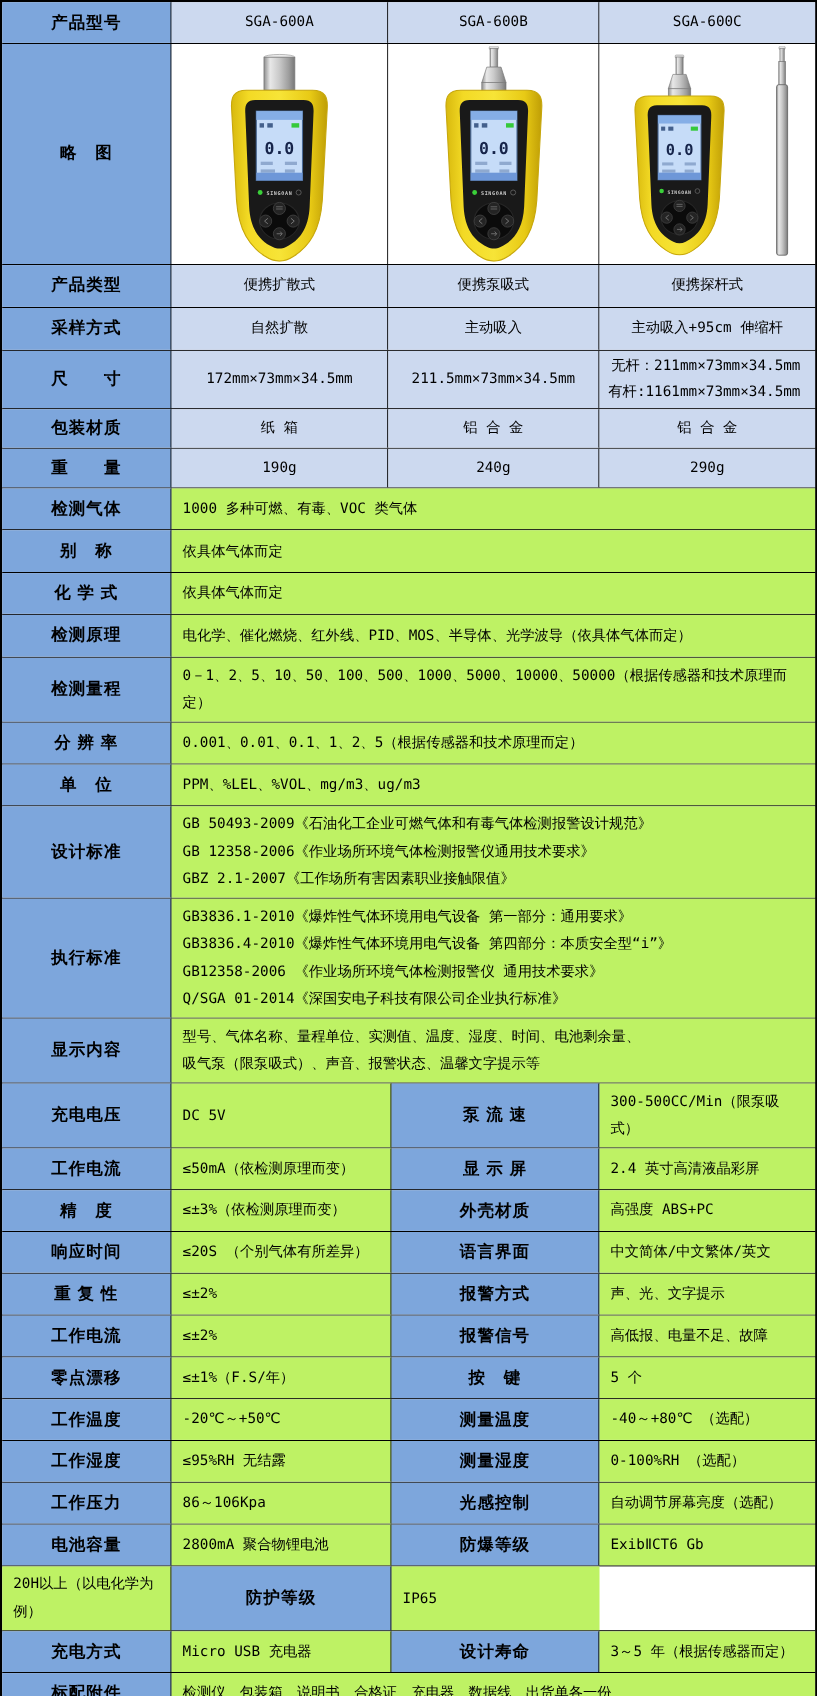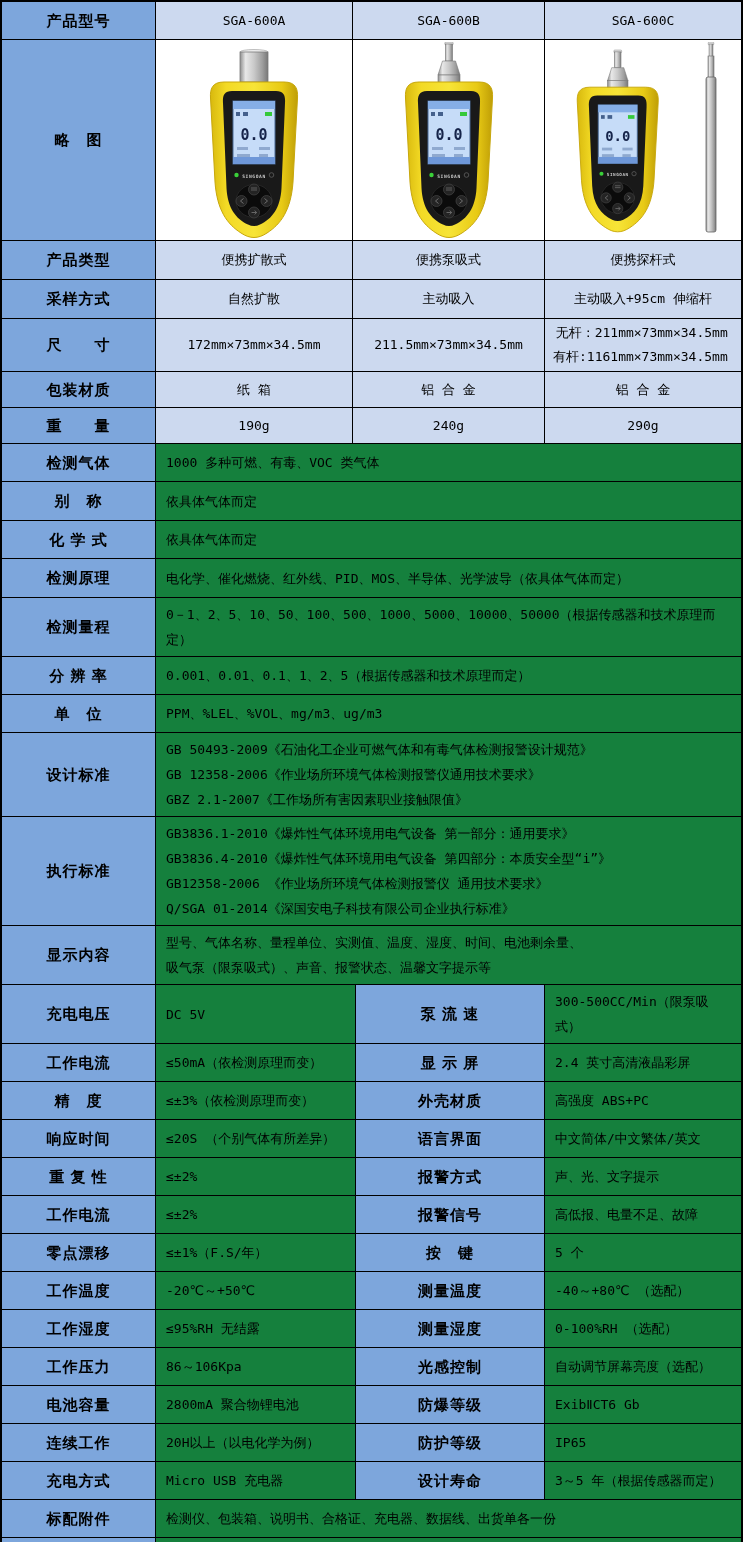--- a/index.html
+++ b/index.html
@@ -10,21 +10,21 @@
   .row.dual{grid-template-columns:154px 200px 189px 196px;}
   .row:last-child{border-bottom:none;}
   .cell{display:flex;align-items:center;box-sizing:border-box;border-right:1px solid #000;min-height:100%;}
   .cell:last-child{border-right:none;}
   .lbl{background:#7da6dc;justify-content:center;text-align:right;
        font-weight:bold;font-size:15px;letter-spacing:1px;white-space:pre-line;line-height:26px;}
   .cmp{background:#ccd9ef;justify-content:center;text-align:left;
        font-family:"DejaVu Sans Mono","DejaVu Sans",monospace;font-size:13px;
        white-space:pre-line;line-height:24px;padding:2px 4px;}
   .cmp.left{justify-content:flex-start;text-align:right;padding-left:8px;}
-  .val{background:#15803d;justify-content:flex-start;text-align:left;
+  .val{background:#bef264;justify-content:flex-start;text-align:left;
        font-family:"DejaVu Sans Mono","DejaVu Sans",monospace;font-size:13px;
        white-space:pre-line;line-height:25px;padding:4px 10px;}
   .img{background:#ffffff;justify-content:center;padding:2px 0;}
   
   .h37{min-height:37px}.h38{min-height:38px}.h35{min-height:35px}
   .h52{min-height:52px}.h75{min-height:75px}.h102{min-height:102px}
   .h104{min-height:104px}.h200{min-height:200px}
   svg text{font-family:"DejaVu Sans Mono",monospace;}
   .hiddefs{position:absolute;width:0;height:0;overflow:hidden;}
 </style>
@@ -265,21 +265,20 @@
     <div class="cell lbl">光感控制</div>
     <div class="cell val">自动调节屏幕亮度（选配）</div>
   </div>
   <div class="row dual h37">
     <div class="cell lbl">电池容量</div>
     <div class="cell val">2800mA 聚合物锂电池</div>
     <div class="cell lbl">防爆等级</div>
     <div class="cell val">ExibⅡCT6 Gb</div>
   </div>
   <div class="row dual h37">
-    <div class="cell lbl">连续工作</div>
     <div class="cell val">20H以上（以电化学为例）</div>
     <div class="cell lbl">防护等级</div>
     <div class="cell val">IP65</div>
   </div>
   <div class="row dual h37">
     <div class="cell lbl">充电方式</div>
     <div class="cell val">Micro USB 充电器</div>
     <div class="cell lbl">设计寿命</div>
     <div class="cell val">3～5 年（根据传感器而定）</div>
   </div>

